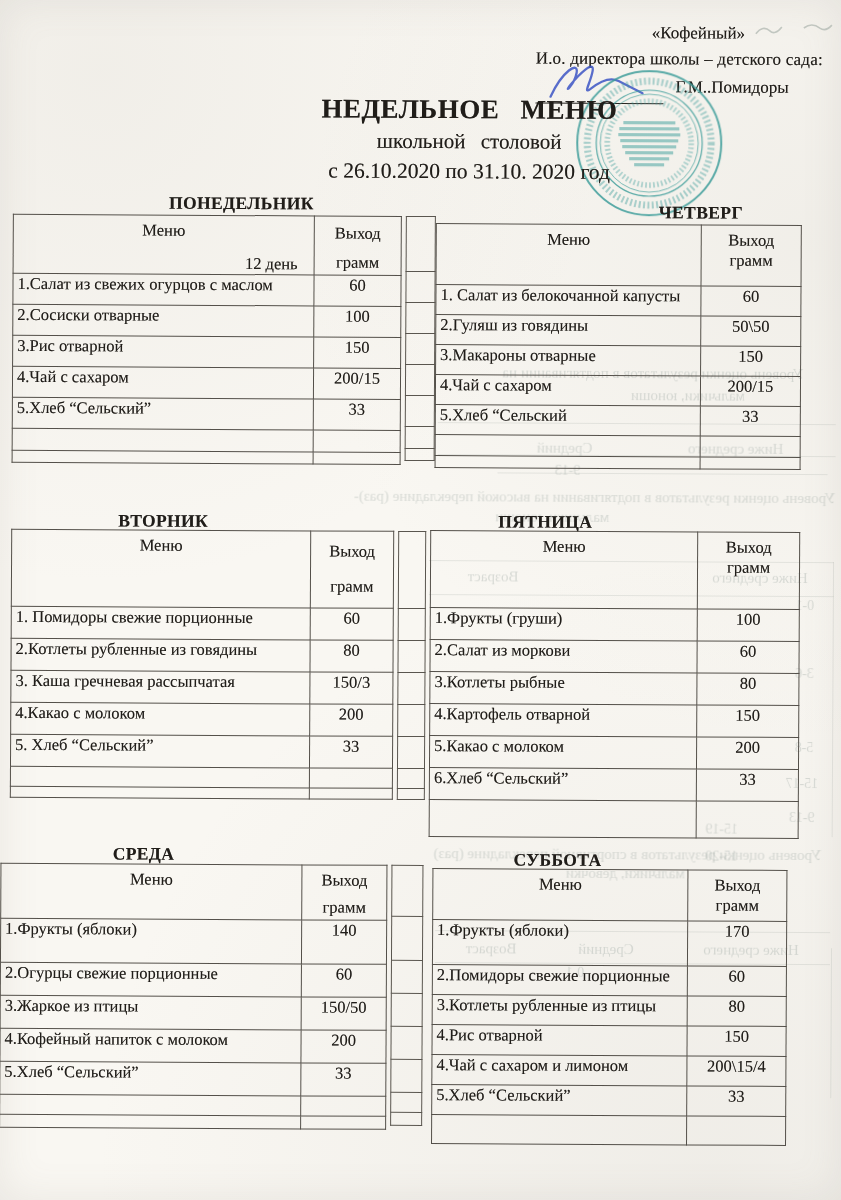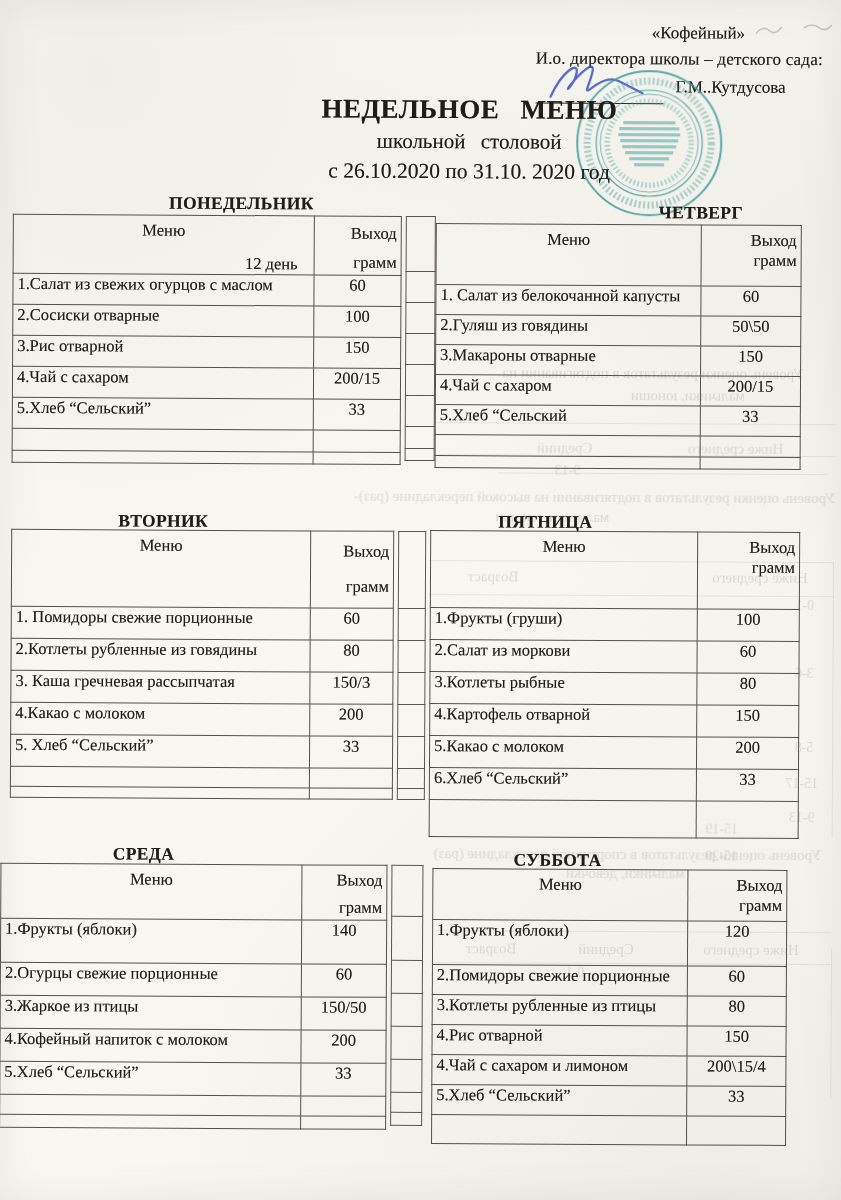--- a/index.html
+++ b/index.html
@@ -42,21 +42,21 @@
   table.menu{position:absolute;border-collapse:collapse;table-layout:fixed;
              background:transparent;}
   table.menu th,table.menu td{border:1px solid #54504a;padding:0 4px;
              font-size:16.5px;color:#201d19;text-shadow:0 0 .5px rgba(20,18,15,.45);
              font-weight:400;vertical-align:top;overflow:hidden;}
   table.menu{border:1.5px solid #4c4843;}
   td.c-menu{text-align:left;padding-left:7px;padding-top:4px;}
   td.c-out{text-align:center;padding-top:5px;}
   th.c-menu .h-menu-main{text-align:center;padding-top:5px;}
   th.c-menu .h-menu-note{text-align:right;padding-right:12px;margin-top:13px;}
-  th.c-out{text-align:right;}
+  th.c-out{text-align:center;}
   th.c-out div{padding-top:5px;}
 
   .pos-monday{left:14px;top:214px;width:389px;}
   .t-monday .c-menu{width:292px;}
   .t-monday .hdr th{height:54px;}
   .t-monday td{height:30px;}
   .t-monday tr.empty td{height:21px;}
   .t-monday tr.empty.last td{height:11px;}
   .t-monday th.c-out div{padding-top:4px;line-height:25px;}
 
@@ -161,21 +161,21 @@
         <div class="ghost-line" style="left: 836px; top: 944px; width: 1px; height: 150px;"></div>
       </div>
 
     <svg class="abs pencil" width="84" height="28" viewBox="0 0 84 28">
       <path d="M4,18 q7,-9 14,-3 q5,5 12,-4" fill="none" stroke="#9aa59e" stroke-width="1.6"></path>
       <path d="M52,12 q8,-6 16,0 q6,4 12,-3" fill="none" stroke="#9aa59e" stroke-width="1.6"></path>
     </svg>
 
     <div class="abs txt approve1">«Кофейный»</div>
     <div class="abs txt approve2">И.о.  директора  школы – детского сада:</div>
-    <div class="abs txt approve3">Г.М..Кутдусова</div>
+    <div class="abs txt approve3">Г.М..Помидоры</div>
     <div class="abs sig-line"></div>
 
     <svg class="abs signature" width="110" height="52" viewBox="0 0 110 52">
       <path d="M6,42 C18,16 34,6 32,18 C30,30 18,40 26,30 C34,20 50,4 48,16 C46,28 38,40 46,34 C56,26 66,22 74,26 L98,38" fill="none" stroke="#3c55c4" stroke-width="2.3" stroke-linecap="round" opacity=".85"></path>
     </svg>
 
     <svg class="abs stamp" width="156" height="156" viewBox="0 0 156 156">
       <g fill="none" stroke="#3f9e9b">
         <circle cx="78" cy="78" r="72" stroke-width="2"></circle>
         <circle cx="78" cy="78" r="53" stroke-width="1.2"></circle>
@@ -506,21 +506,21 @@
           <tr class="hdr">
             <th class="c-menu">
               <div class="h-menu-main">Меню</div>
             </th>
             <th class="c-out">
               <div>Выход грамм</div>
             </th>
           </tr>
           <tr class="r0">
             <td class="c-menu">1.Фрукты (яблоки)</td>
-            <td class="c-out">120</td>
+            <td class="c-out">170</td>
           </tr>
           <tr class="r1">
             <td class="c-menu">2.Помидоры свежие порционные</td>
             <td class="c-out">60</td>
           </tr>
           <tr class="r2">
             <td class="c-menu">3.Котлеты  рубленные из птицы</td>
             <td class="c-out">80</td>
           </tr>
           <tr class="r3">

